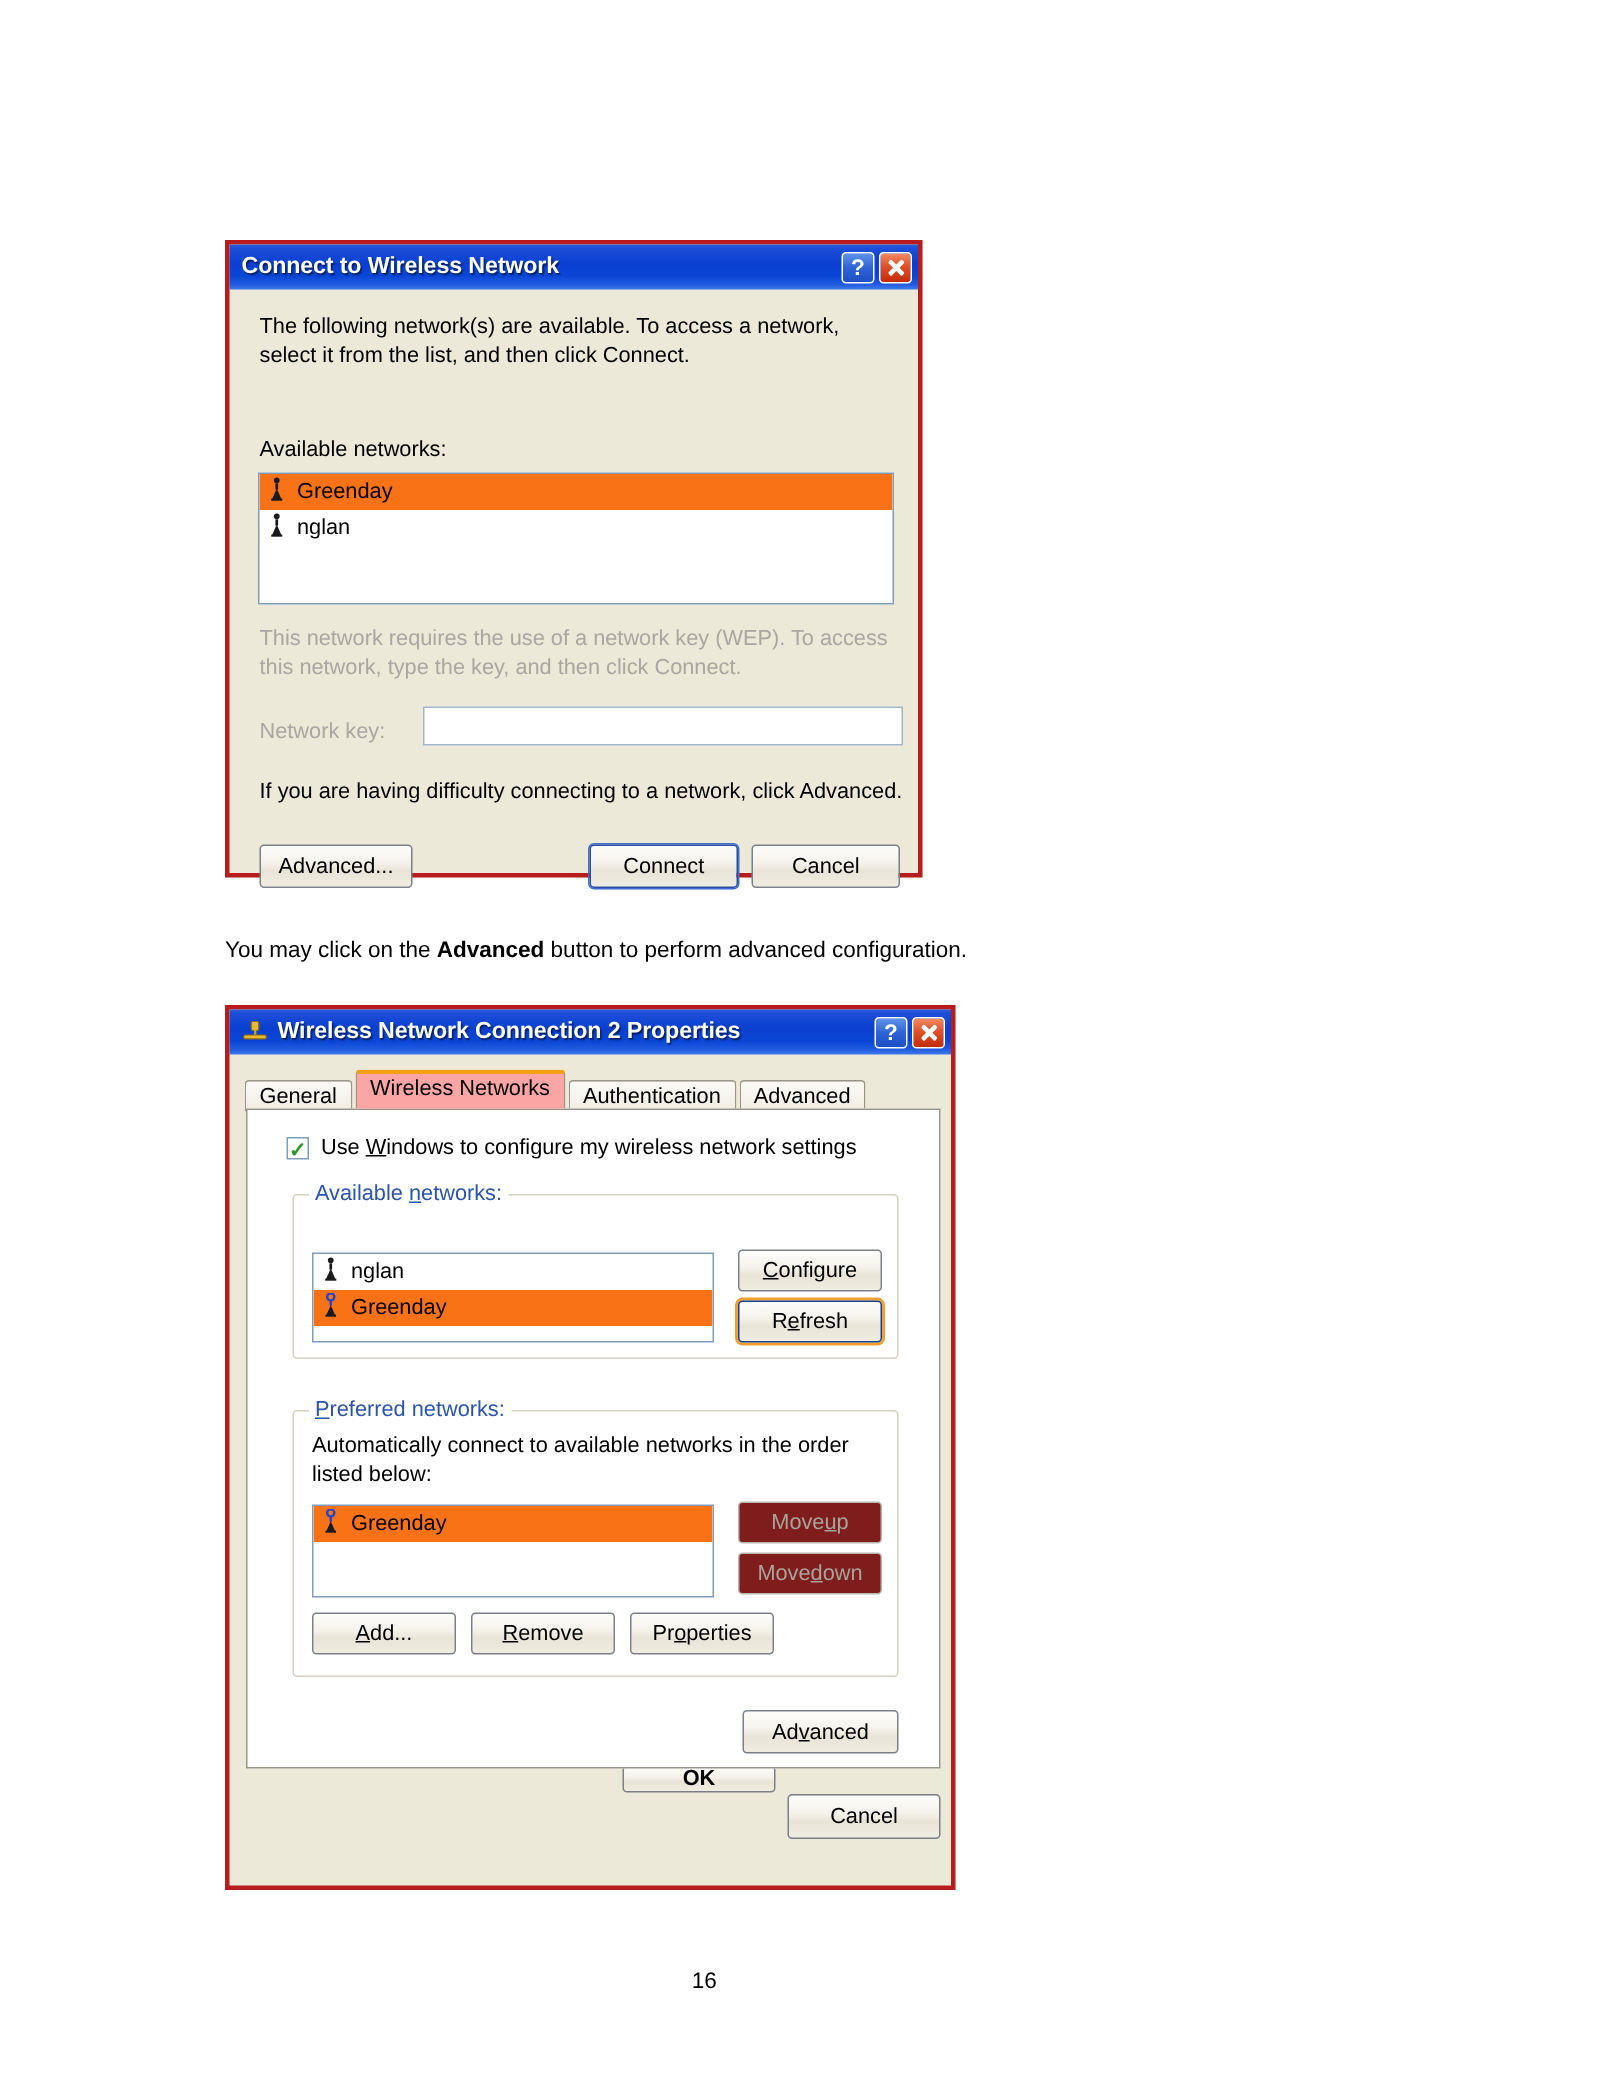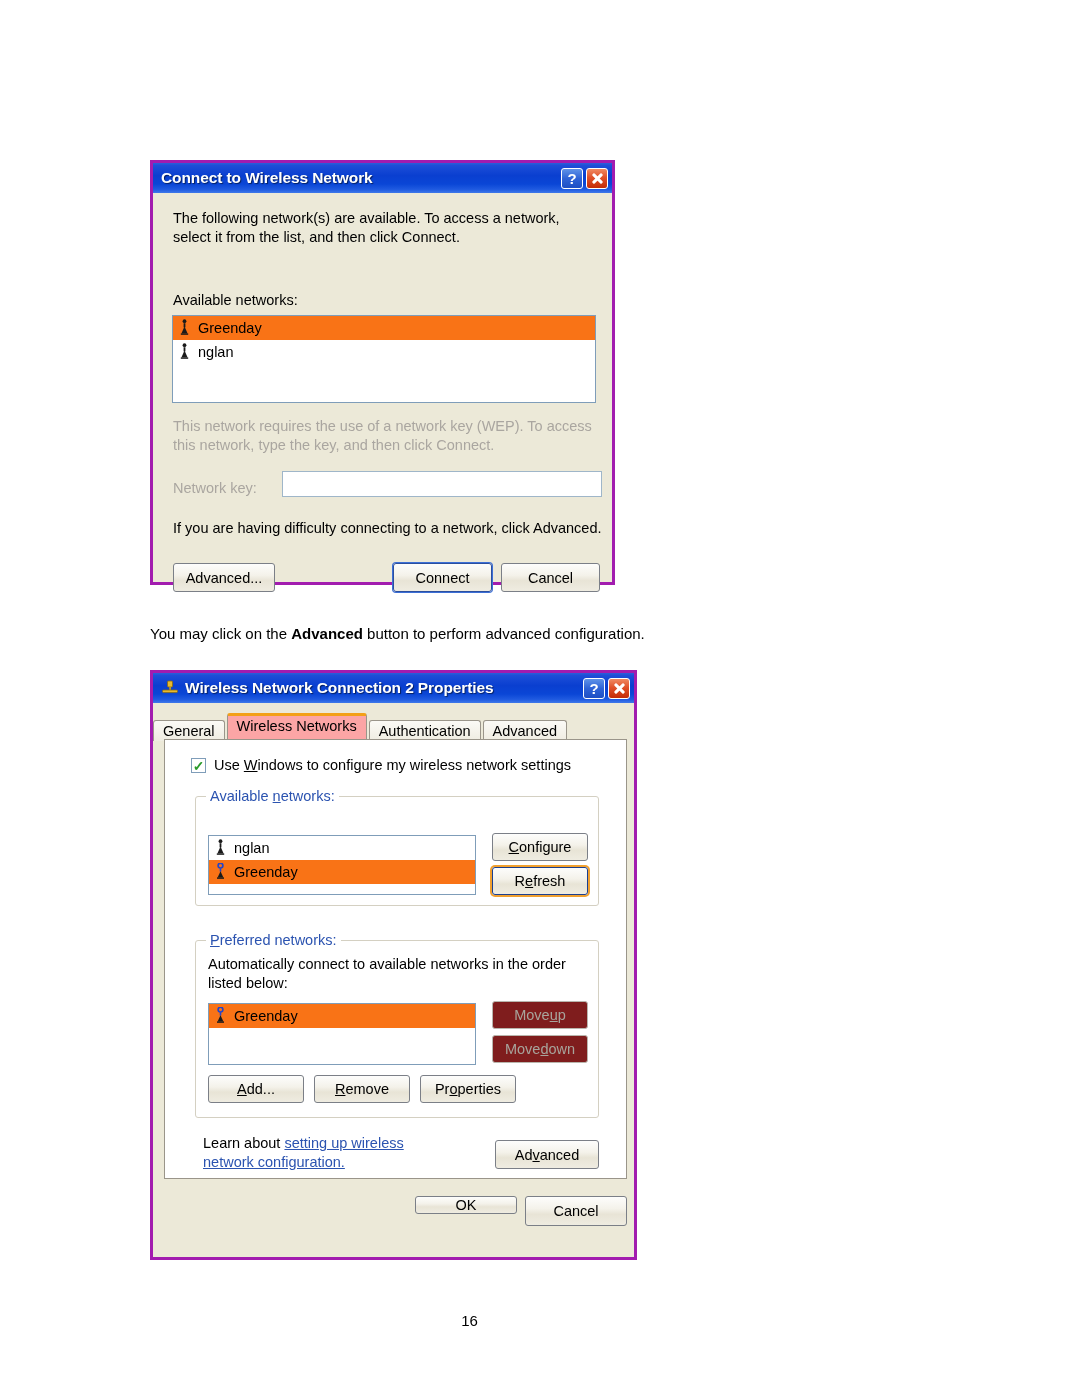--- a/index.html
+++ b/index.html
@@ -13,21 +13,21 @@
     position: relative;
     font-family: "Liberation Sans", sans-serif;
     color: #000;
     overflow: hidden;
   }
 
   
   .xp-dialog {
     position: absolute;
     background: #ece9d8;
-    border: 3px solid #a21caf;
+    border: 3px solid #b91c1c;
     box-sizing: border-box;
   }
   .titlebar {
     height: 30px;
     background: linear-gradient(180deg,#2b5fd9 0%,#1d4ed8 8%,#0a3fd0 42%,#0a46d6 70%,#1f5ae0 88%,#3f79ea 100%);
     display: flex;
     align-items: center;
     padding: 0 4px 0 8px;
     position: relative;
   }
@@ -122,21 +122,21 @@
     box-shadow: 0 0 0 1px #3c6fd6;
   }
   .btn.focus-orange {
     border: 1px solid #1b3f8f;
     box-shadow: 0 0 0 2px #f0a030;
   }
   .btn.disabled { color: #a8a49c; border-color: #b9b6ad; background:#7f1d1d; }
   .btn u { text-decoration: underline; }
 
   
-  .tabstrip { display: flex; align-items: flex-end; height: 26px; }
+  .tabstrip { display: flex; align-items: flex-end; height: 26px; padding-left: 10px; }
   .tab {
     font-size: 14.5px;
     padding: 2px 9px 3px 9px;
     background: linear-gradient(180deg,#fbfaf6 0%,#efece1 100%);
     border: 1px solid #9a958a;
     border-bottom: none;
     border-radius: 3px 3px 0 0;
     margin-right: 2px;
     height: 21px;
     box-sizing: border-box;
@@ -400,26 +400,25 @@
           <span>emove</span>
         </div>
 
       <div class="btn" style="position:absolute; left:224px; top:134px; width:96px; height:28px;">
           <span>Pr</span>
           <u>o</u>
           <span>perties</span>
         </div>
     </div>
 
-    <div class="text" style="position:absolute; left:38px; top:394px; width:250px; line-height:1.28;"><span>Learn about </span><span class="link">setting up wireless network configuration.</span></div>
 
     <div class="btn" style="position:absolute; left:330px; top:400px; width:104px; height:29px;">
         <span>Ad</span>
         <u>v</u>
         <span>anced</span>
       </div>
   </div>
 
-  <div class="btn" style="position:absolute; left:262px; top:523px; width:102px; height:18px;">OK</div>
+  <div class="btn" style="position:absolute; left:262px; top:504px; width:102px; height:18px;font-weight:bold;">OK</div>
   <div class="btn" style="position:absolute; left:372px; top:523px; width:102px; height:30px;">Cancel</div>
 </div>
 
 <div class="pagenum" style="left:0; top:1312px; width:939px;">16</div>
 
 </body></html>

